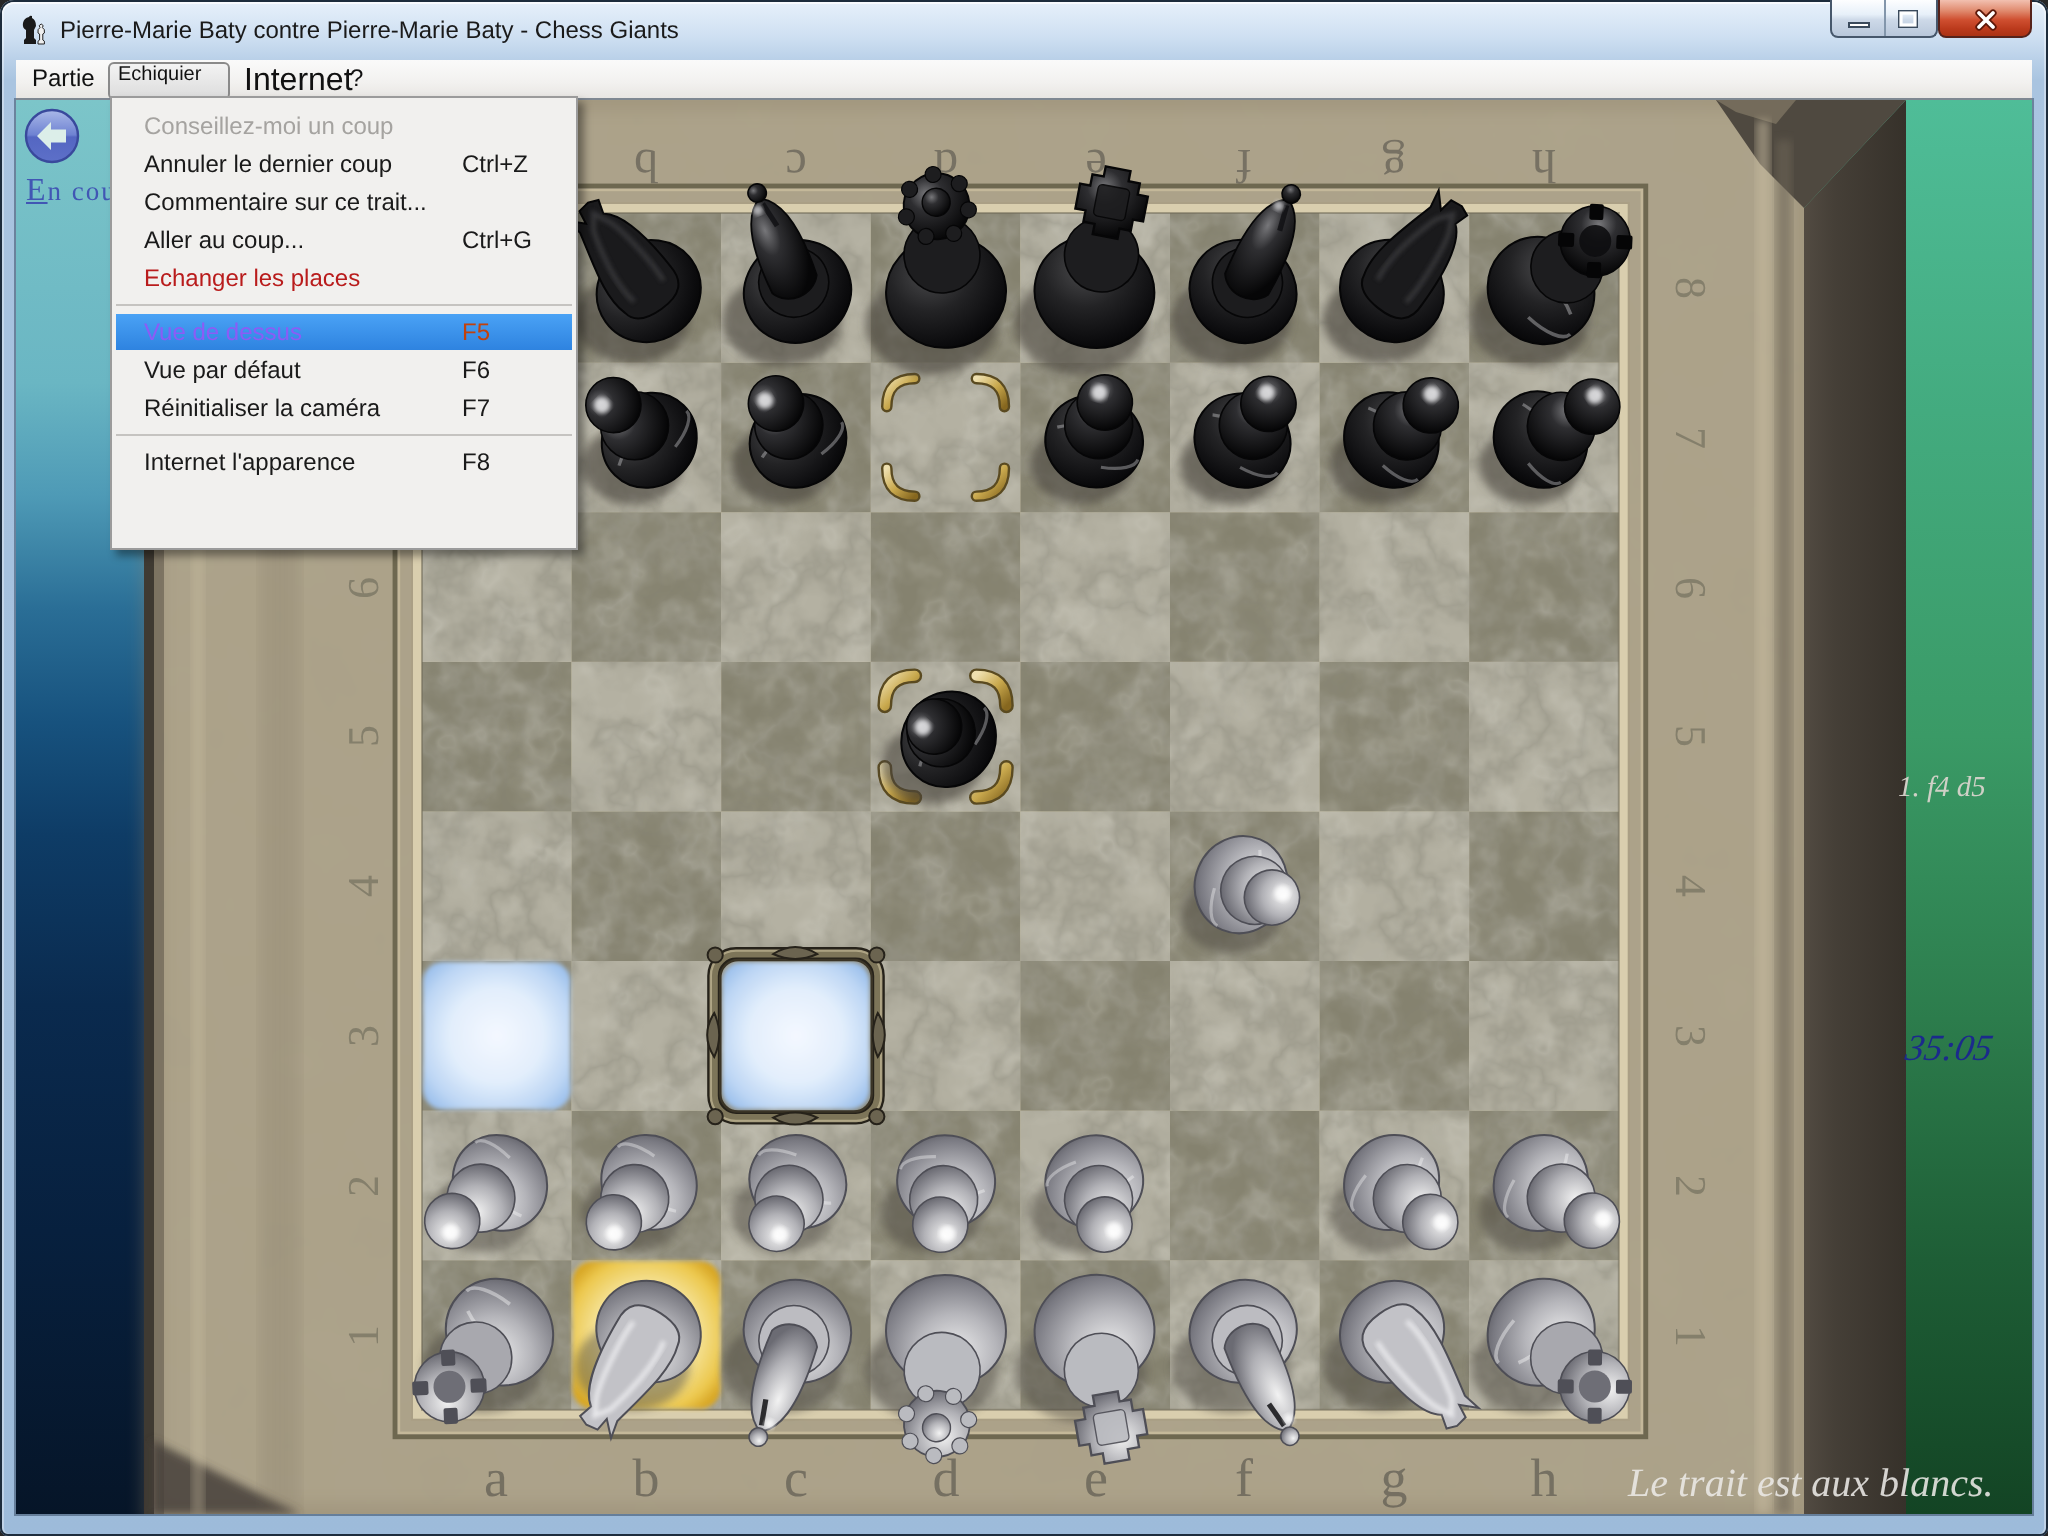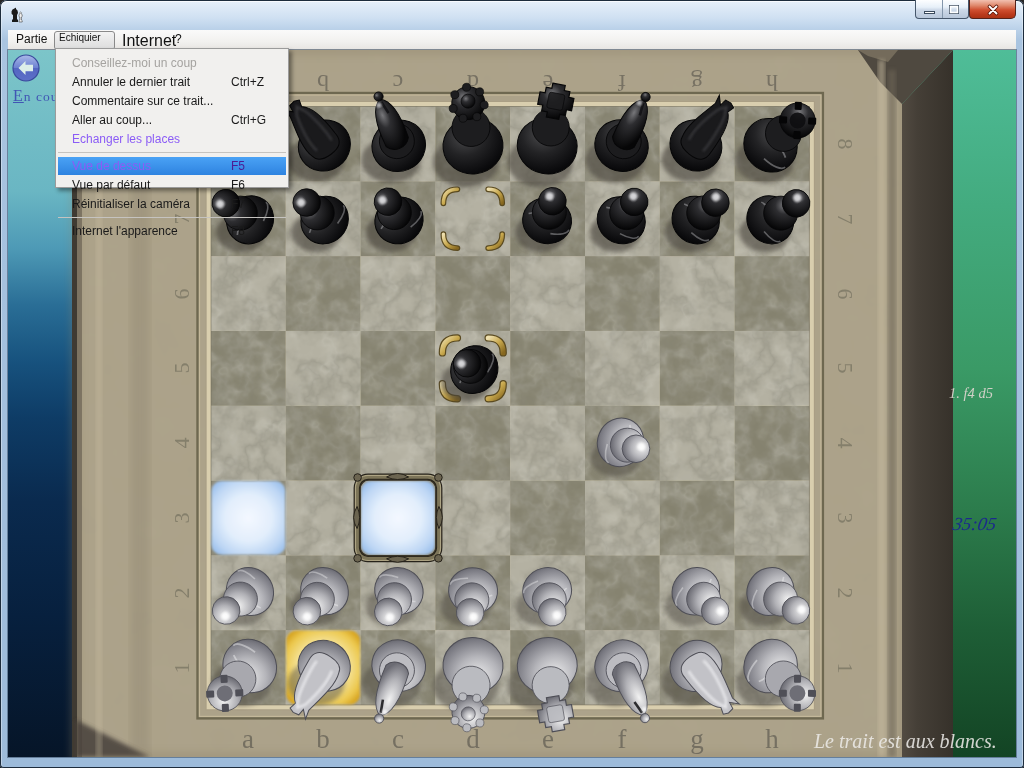--- a/index.html
+++ b/index.html
@@ -7,20 +7,21 @@
 </style></head><body>
 <div id="win">
 
  <div class="abs" style="left:0;top:0;width:1024px;height:768px;border-radius:7px 7px 4px 4px;background:linear-gradient(180deg,#e8f1fb 0,#cfe0f2 18px,#b9d0e8 30px,#a9c4e0 40px,#9dbbda 768px);box-shadow:inset 0 0 0 1px #1d2c3c"></div>
  <div class="abs" style="left:1px;top:1px;width:1022px;height:766px;border-radius:6px 6px 3px 3px;box-shadow:inset 0 1px 0 rgba(255,255,255,.7),inset -1px 0 0 rgba(255,255,255,.35),inset 1px 0 0 rgba(255,255,255,.35)"></div>
 
  <svg class="abs" style="left:8px;top:6px" width="18" height="18" viewBox="0 0 18 18">
    <path d="M4 16 L4 14 L5 13 L5 9 Q3 8 3.5 5.5 Q4 3 6.5 2.5 Q7 1.5 8 2 L8 3 Q10 4 10 7 L9 9 L9 13 L10 14 L10 16 Z" fill="#1a1a1a"></path>
    <path d="M11 16 L11 14.6 L11.8 14 L11.8 11 L11 10.5 Q10.6 8.5 12 7.8 L11.6 6.8 L12.6 6 L13.6 6.8 L13.2 7.8 Q14.6 8.5 14.2 10.5 L13.4 11 L13.4 14 L14.2 14.6 L14.2 16 Z" fill="#efefef" stroke="#222" stroke-width="0.5"></path>
  </svg>
+ <div class="abs" style="left:30px;top:8px;font-size:12px;color:#1a1a1a">Pierre-Marie Baty contre Pierre-Marie Baty - Chess Giants</div>
 
  <div class="abs" style="left:915px;top:0px;width:101px;height:19px">
   <div class="abs" style="left:0;top:0;width:54px;height:19px;background:linear-gradient(180deg,#fdfeff 0,#e7f0f9 40%,#cdd9e8 55%,#b8c7da 100%);border:1px solid #46576b;border-top:none;border-radius:0 0 4px 4px"></div>
   <div class="abs" style="left:27px;top:0;width:1px;height:18px;background:#8396ab"></div>
   <div class="abs" style="left:54px;top:0;width:47px;height:19px;background:linear-gradient(180deg,#f2c0b0 0,#e08a6e 30%,#cf4f30 55%,#bb3a1c 80%,#aa3214 100%);border:1px solid #55221a;border-top:none;border-radius:0 0 5px 4px"></div>
   <div class="abs" style="left:9px;top:11px;width:11px;height:3px;background:#fff;border:1px solid #3a4a5c"></div>
   <svg class="abs" style="left:33px;top:4px" width="12" height="11" viewBox="0 0 12 11">
         <rect x="1.5" y="1.5" width="9" height="8" fill="none" stroke="#3a4a5c" stroke-width="1"></rect>
         <rect x="2.5" y="2.5" width="7" height="6" fill="none" stroke="#fff" stroke-width="1.6"></rect>
       </svg>
@@ -582,32 +583,32 @@
           <stop offset="0.48" stop-color="#6e82d2"></stop>
           <stop offset="0.52" stop-color="#5466c2"></stop>
           <stop offset="1" stop-color="#5d70c8"></stop>
         </linearGradient>
       </defs>
   <circle cx="15" cy="15" r="13" fill="url(#bk)" stroke="#39499c" stroke-width="1.2"></circle>
   <path d="M 7.5 15 L 14.5 8 L 14.5 11.8 L 22 11.8 L 22 18.2 L 14.5 18.2 L 14.5 22 Z" fill="#dceee9"></path>
  </svg>
  <div class="abs" style="left:13px;top:87px;font-size:13.5px;color:#4156b4;font-family:'Liberation Serif',serif;letter-spacing:1px"><span style="font-size:16px;text-decoration:underline">E</span>n cou</div>
 
- <div class="abs" style="left:55px;top:48px;width:234px;height:140px;background:#f1f0ee;border:1px solid #9b9b9b;box-shadow:3px 3px 4px rgba(0,0,0,0.4);font-size:12px;color:#1a1a1a">
+ <div class="abs" style="left:55px;top:48px;width:234px;height:227px;background:#f1f0ee;border:1px solid #9b9b9b;box-shadow:3px 3px 4px rgba(0,0,0,0.4);font-size:12px;color:#1a1a1a">
    <div class="abs" style="left:16px;top:7px;color:#a5a3a0">Conseillez-moi un coup</div>
-   <div class="abs" style="left:16px;top:26px">Annuler le dernier trait</div>
+   <div class="abs" style="left:16px;top:26px">Annuler le dernier coup</div>
       <div class="abs" style="left:175px;top:26px">Ctrl+Z</div>
    <div class="abs" style="left:16px;top:45px">Commentaire sur ce trait...</div>
    <div class="abs" style="left:16px;top:64px">Aller au coup...</div>
       <div class="abs" style="left:175px;top:64px">Ctrl+G</div>
-   <div class="abs" style="left:16px;top:83px;color:#8b5cf6">Echanger les places</div>
+   <div class="abs" style="left:16px;top:83px;color:#b91c1c">Echanger les places</div>
    <div class="abs" style="left:2px;top:103px;width:228px;height:1px;background:#c5c3c0"></div>
    <div class="abs" style="left:2px;top:108px;width:228px;height:18px;background:linear-gradient(180deg,#4aa2f5,#2e83e0)"></div>
    <div class="abs" style="left:16px;top:110px;color:#8b5cf6">Vue de dessus</div>
-      <div class="abs" style="left:175px;top:110px;color:#4c1d95">F5</div>
+      <div class="abs" style="left:175px;top:110px;color:#c2410c">F5</div>
    <div class="abs" style="left:16px;top:129px">Vue par défaut</div>
       <div class="abs" style="left:175px;top:129px">F6</div>
    <div class="abs" style="left:16px;top:148px">Réinitialiser la caméra</div>
       <div class="abs" style="left:175px;top:148px">F7</div>
    <div class="abs" style="left:2px;top:168px;width:228px;height:1px;background:#c5c3c0"></div>
    <div class="abs" style="left:16px;top:175px">Internet l'apparence</div>
       <div class="abs" style="left:175px;top:175px">F8</div>
  </div>
 </div>
 </body></html>

